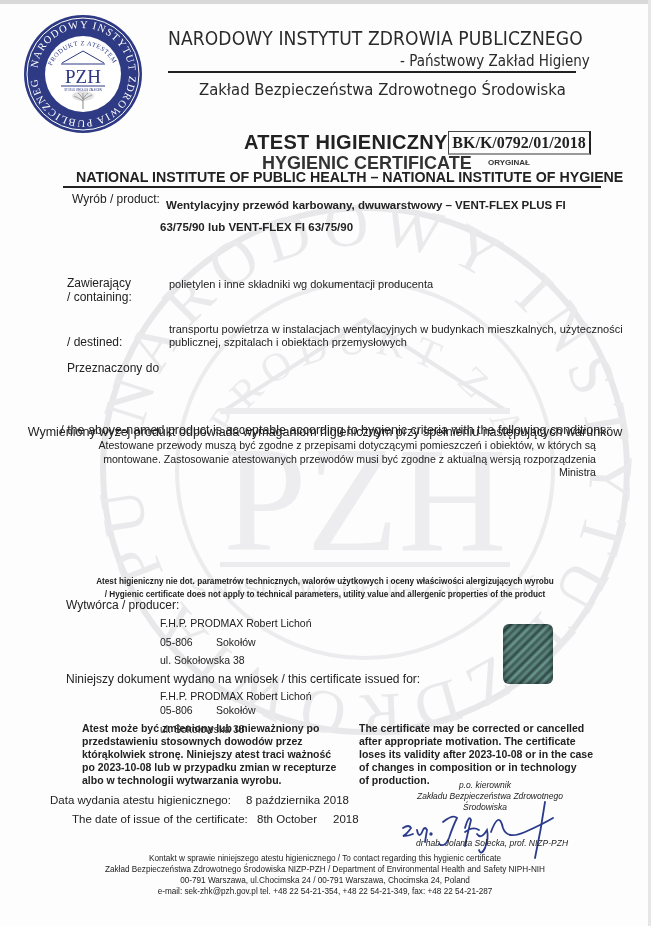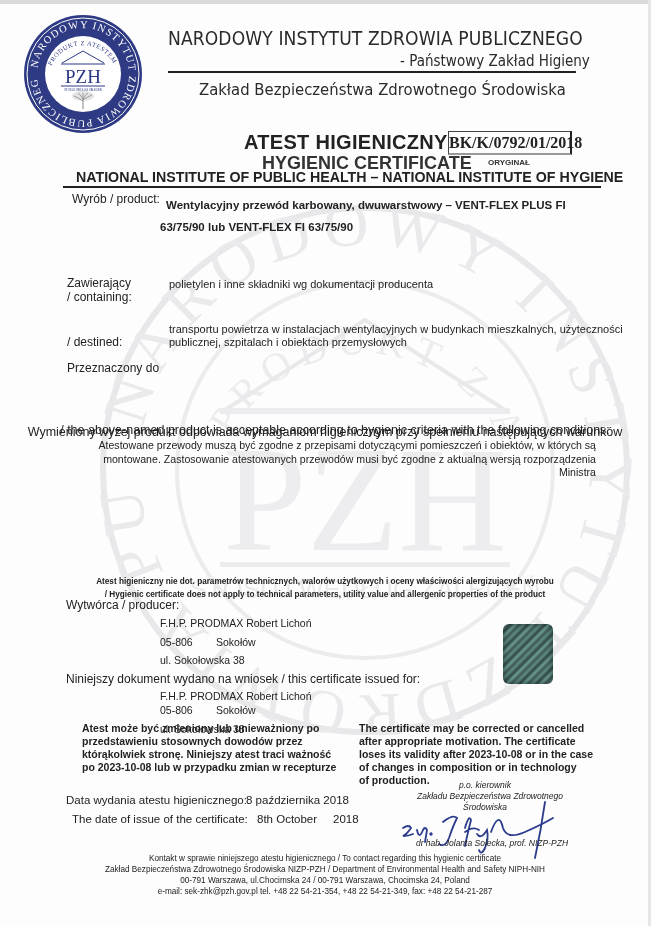--- a/index.html
+++ b/index.html
@@ -16,21 +16,21 @@
     .watermark { position: absolute; left: 95px; top: 200px; width: 540px; height: 540px; pointer-events: none; }
 
     
     .logo { position: absolute; left: 22px; top: 13px; width: 122px; height: 122px; }
     .inst-title { left: 168px; top: 27px; font-size: 19.5px; color: #2a2a2a; letter-spacing: 0.1px; font-family: "DejaVu Sans", sans-serif; font-weight: normal; transform: scaleX(0.88); transform-origin: left top; white-space: nowrap; }
     .inst-sub { left: 400px; top: 52px; font-size: 15px; color: #2a2a2a; font-family: "DejaVu Sans", sans-serif; transform: scaleX(0.9); transform-origin: left top; white-space: nowrap; }
     .hdr-rule { left: 168px; top: 71px; width: 408px; height: 2px; background: #222; }
     .dept { left: 199px; top: 80px; font-size: 16.5px; color: #2a2a2a; font-family: "DejaVu Sans", sans-serif; transform: scaleX(0.9); transform-origin: left top; white-space: nowrap; }
 
     .atest-title { left: 244px; top: 131px; font-size: 20px; font-weight: bold; color: #222; letter-spacing: 0.3px; white-space: nowrap; }
-    .cert-box { left: 448px; top: 131px; width: 124px; height: 24px; border: 1px solid #444; border-right: 2px solid #222; border-bottom: 2px solid #999; box-sizing: border-box; font-family: "Liberation Serif", serif; font-weight: bold; font-size: 16px; line-height: 22px; text-align: center; color: #222; }
+    .cert-box { left: 448px; top: 131px; width: 143px; height: 24px; border: 1px solid #444; border-right: 2px solid #222; border-bottom: 2px solid #999; box-sizing: border-box; font-family: "Liberation Serif", serif; font-weight: bold; font-size: 16px; line-height: 22px; text-align: center; color: #222; }
     .original { left: 488px; top: 158px; font-size: 8px; font-weight: bold; color: #333; }
     .hyg-cert { left: 254px; top: 153px; font-size: 18px; font-weight: bold; color: #333; white-space: nowrap; margin-left: 8px; }
     .nat-inst { left: 76px; top: 169px; font-size: 14.5px; font-weight: bold; color: #222; white-space: nowrap; transform: scaleX(0.98); transform-origin: left top; }
     .main-rule { left: 63px; top: 186px; width: 538px; height: 2px; background: #222; }
 
     
     .field-label { font-size: 12px; color: #222; line-height: 15px; }
     .field-value { font-size: 11px; color: #222; line-height: 14px; }
     .field-value.bold { font-weight: bold; font-size: 11.5px; }
 
@@ -156,30 +156,31 @@
 <div class="abs addr" style="left:216px; top:704px;">Sokołów</div>
 <div class="abs addr" style="left:160px; top:723px;">ul. Sokołowska 38</div>
 
 <div class="abs hologram"></div>
 
 <div class="abs validity" style="left:82px; top:722px;">
   <div>Atest może być zmieniony lub unieważniony po</div>
   <div>przedstawieniu stosownych dowodów przez</div>
   <div>którąkolwiek stronę. Niniejszy atest traci ważność</div>
   <div>po  2023-10-08  lub w przypadku zmian w recepturze</div>
+  <div>albo w technologii wytwarzania wyrobu.</div>
 </div>
 <div class="abs validity" style="left:359px; top:722px;">
   <div>The certificate may be corrected or cancelled</div>
   <div>after appropriate motivation. The certificate</div>
   <div>loses its validity after 2023-10-08  or in the case</div>
   <div>of changes in composition or in technology</div>
   <div>of production.</div>
 </div>
 
-<div class="abs date-line" style="left:66px; top:794px;">Data wydania atestu higienicznego:</div>
+<div class="abs date-line" style="left:50px; top:794px;">Data wydania atestu higienicznego:</div>
 <div class="abs date-line" style="left:246px; top:794px;">8 października 2018</div>
 <div class="abs date-line" style="left:72px; top:813px;">The date of issue of the certificate:</div>
 <div class="abs date-line" style="left:257px; top:813px;">8th October</div>
 <div class="abs date-line" style="left:333px; top:813px;">2018</div>
 
 <div class="abs sig-block" style="left:405px; top:780px; width:160px;">p.o. kierownik</div>
 <div class="abs sig-block" style="left:390px; top:791px; width:200px;">Zakładu Bezpieczeństwa Zdrowotnego</div>
 <div class="abs sig-block" style="left:405px; top:802px; width:160px;">Środowiska</div>
 <svg class="abs signature" viewBox="0 0 180 60">
   <g fill="none" stroke="#2c3c8c" stroke-width="1.8" stroke-linecap="round">

